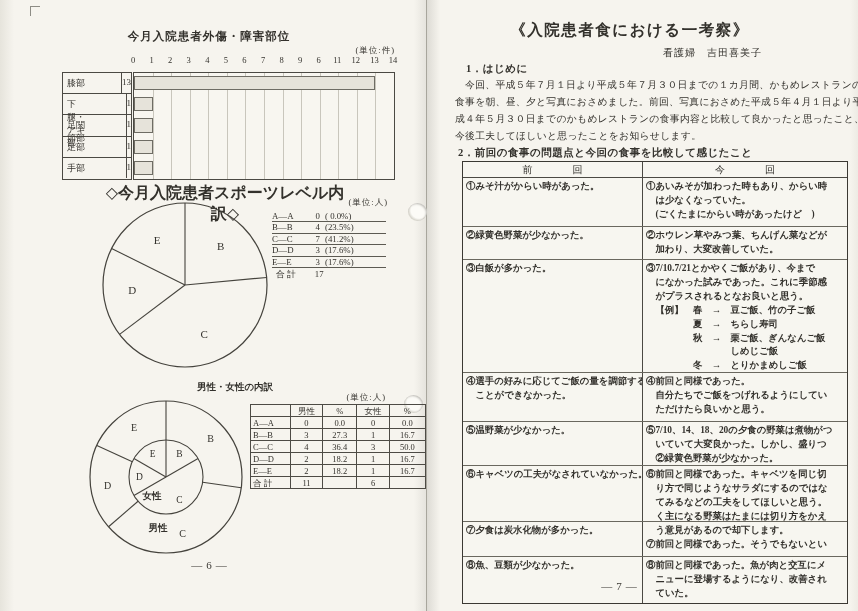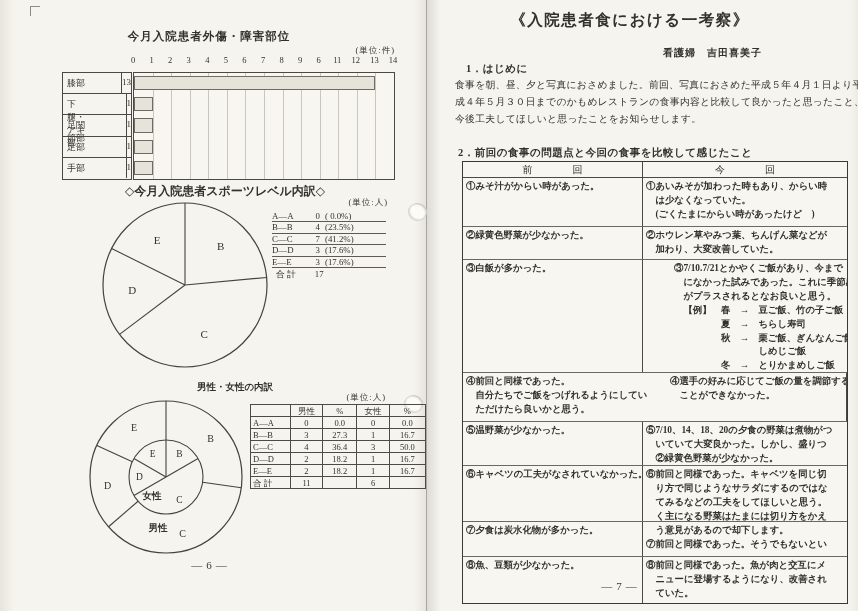--- a/index.html
+++ b/index.html
@@ -40,21 +40,21 @@
   .leg-lab{width:35px;}
   .leg-val{width:13px;text-align:right;}
   .leg-pct{width:58px;padding-left:5px;white-space:pre;}
   
   #gender-table table{border-collapse:collapse;font-size:8.5px;}
   #gender-table td,#gender-table th{border:1px solid #4d4b45;height:11px;padding:0 2px;font-weight:normal;line-height:10px;}
   #gender-table .c{text-align:center;}
   #gender-table .l{text-align:left;}
   
   #doc-title{font-size:15.5px;font-weight:bold;letter-spacing:1.5px;text-align:center;}
-  #author{font-size:10px;text-align:right;letter-spacing:1px;font-weight:bold;}
+  #author{font-size:10px;text-align:right;letter-spacing:1px;}
   .heading{font-size:10.5px;font-weight:bold;letter-spacing:.5px;}
   #intro div{white-space:nowrap;font-size:9.8px;line-height:16.9px;letter-spacing:.3px;}
   
   #comp-table{border:1.5px solid #3b3933;background:rgba(250,249,244,.35);}
   .comp-head{display:flex;height:15px;border-bottom:1px solid #4b4943;font-size:10px;}
   .comp-head div{text-align:center;line-height:15px;}
   .comp-row{display:flex;border-bottom:1px solid #6a685f;}
   .comp-row:last-child{border-bottom:none;}
   .cell{font-size:9.4px;line-height:13.9px;padding:2px 2px 0 3px;overflow:hidden;font-weight:bold;}
   .cell div{white-space:nowrap;}
@@ -133,21 +133,21 @@
         <div class="gridv" style="left: 204.286px;"></div>
         <div class="gridv" style="left: 222.857px;"></div>
         <div class="gridv" style="left: 241.429px;"></div>
         <div class="bar" style="top: 3px; height: 14.2px; width: 241.429px;"></div>
         <div class="bar" style="top: 24.2px; height: 14.2px; width: 18.5714px;"></div>
         <div class="bar" style="top: 45.4px; height: 14.2px; width: 18.5714px;"></div>
         <div class="bar" style="top: 66.6px; height: 14.2px; width: 18.5714px;"></div>
         <div class="bar" style="top: 87.8px; height: 14.2px; width: 18.5714px;"></div>
       </div>
 
-    <div class="abs ctitle" style="left:105px;top:183px;width:240px;font-size:12px;letter-spacing:0;">◇今月入院患者スポーツレベル内訳◇</div>
+    <div class="abs ctitle" style="left:105px;top:183px;width:240px;font-size:16px;letter-spacing:0;">◇今月入院患者スポーツレベル内訳◇</div>
     <div class="abs unit" style="left:300px;top:197px;width:88px;">(単位:人)</div>
     <div class="abs" id="pie-legend" style="left:272px;top:211px;width:114px;">
         <div class="leg-row">
           <div class="leg-lab">A—A</div>
           <div class="leg-val">0</div>
           <div class="leg-pct">( 0.0%)</div>
         </div>
         <div class="leg-row">
           <div class="leg-lab">B—B</div>
           <div class="leg-val">4</div>
@@ -264,25 +264,26 @@
         <text x="72.69999999999999" y="61.96372425933394" text-anchor="middle" dominant-baseline="central" font-size="9.5">E</text>
         <text x="72" y="104" font-size="9.5" font-weight="bold" text-anchor="middle" dominant-baseline="central">女性</text>
         <text x="78" y="136" font-size="9.5" font-weight="bold" text-anchor="middle" dominant-baseline="central">男性</text>
       </svg>
 
     <div class="abs pagenum" style="left:168px;top:559px;width:86px;">—6—</div>
   </div>
 
   <div class="abs" style="left:426px;top:0;width:432px;height:611px;">
 
-    <div class="abs" id="doc-title" style="left:54px;top:10px;width:300px;">《入院患者食における一考察》</div>
+    <div class="abs" id="doc-title" style="left:54px;top:20px;width:300px;">《入院患者食における一考察》</div>
     <div class="abs" id="author" style="left:150px;top:46px;width:186px;">看護婦　吉田喜美子</div>
 
     <div class="abs heading" style="left:40px;top:62px;width:200px;">1．はじめに</div>
     <div class="abs" id="intro" style="left:29px;top:77px;width:402px;">
+        <div>　今回、平成５年７月１日より平成５年７月３０日までの１カ月間、かもめレストランの</div>
         <div>食事を朝、昼、夕と写真におさめました。前回、写真におさめた平成５年４月１日より平</div>
         <div>成４年５月３０日までのかもめレストランの食事内容と比較して良かったと思ったこと、</div>
         <div>今後工夫してほしいと思ったことをお知らせします。</div>
       </div>
 
     <div class="abs heading" style="left:32px;top:146px;width:380px;">2．前回の食事の問題点と今回の食事を比較して感じたこと</div>
 
     <div class="abs" id="comp-table" style="left:36px;top:161px;width:384px;">
       <div class="comp-head">
         <div style="width:180px;border-right:1px solid #4b4943;box-sizing:border-box;">前　　　　回</div>
@@ -301,44 +302,44 @@
           </div>
           <div class="comp-row" style="height: 32px;">
             <div class="cell cell-l">
               <div>②緑黄色野菜が少なかった。</div>
             </div>
             <div class="cell cell-r">
               <div>②ホウレン草やみつ葉、ちんげん菜などが</div>
               <div>　加わり、大変改善していた。</div>
             </div>
           </div>
-          <div class="comp-row" style="height: 112px; gap: 28px;">
+          <div class="comp-row" style="height: 112px;">
             <div class="cell cell-l">
               <div>③白飯が多かった。</div>
             </div>
             <div class="cell cell-r">
               <div>③7/10.7/21とかやくご飯があり、今まで</div>
               <div>　になかった試みであった。これに季節感</div>
               <div>　がプラスされるとなお良いと思う。</div>
               <div>　【例】　春　→　豆ご飯、竹の子ご飯</div>
               <div>　　　　　夏　→　ちらし寿司</div>
               <div>　　　　　秋　→　栗ご飯、ぎんなんご飯</div>
               <div>　　　　　　　　　しめじご飯</div>
               <div>　　　　　冬　→　とりかまめしご飯</div>
             </div>
           </div>
           <div class="comp-row" style="height: 48px;">
+            <div class="cell cell-l">
+              <div>④選手の好みに応じてご飯の量を調節する</div>
+              <div>　ことができなかった。</div>
+            </div>
             <div class="cell cell-r">
               <div>④前回と同様であった。</div>
               <div>　自分たちでご飯をつげれるようにしてい</div>
               <div>　ただけたら良いかと思う。</div>
-            </div>
-            <div class="cell cell-l">
-              <div>④選手の好みに応じてご飯の量を調節する</div>
-              <div>　ことができなかった。</div>
             </div>
           </div>
           <div class="comp-row" style="height: 43px;">
             <div class="cell cell-l">
               <div>⑤温野菜が少なかった。</div>
             </div>
             <div class="cell cell-r">
               <div>⑤7/10、14、18、20の夕食の野菜は煮物がつ</div>
               <div>　いていて大変良かった。しかし、盛りつ</div>
               <div>　②緑黄色野菜が少なかった。</div>

